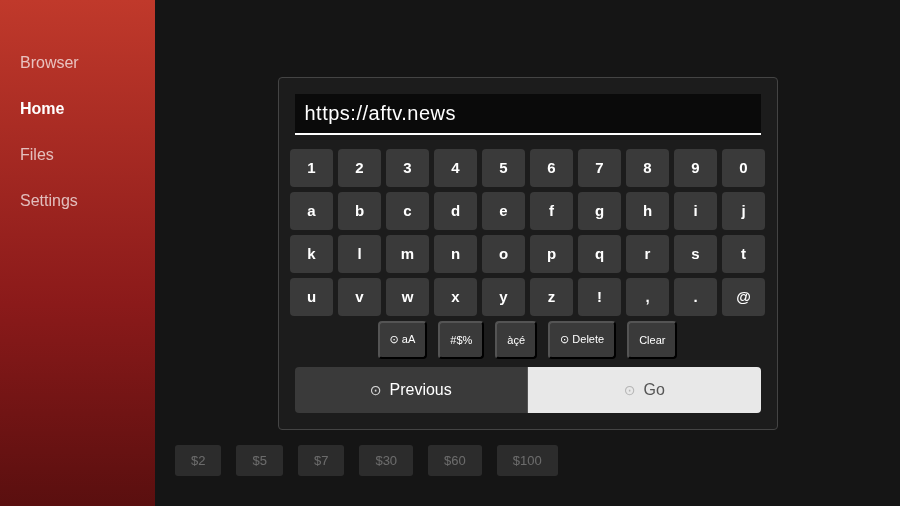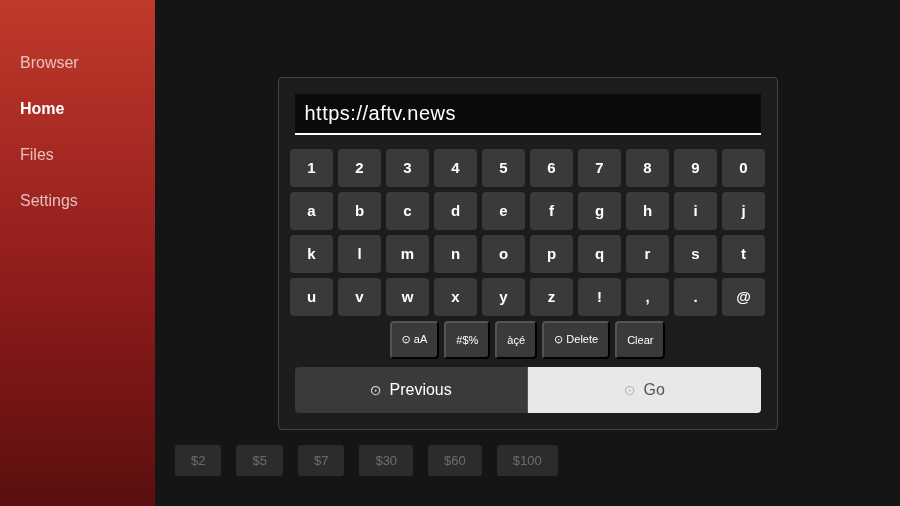--- a/index.html
+++ b/index.html
@@ -145,21 +145,21 @@
     }
 
     .btn-icon {
       font-size: 14px;
       opacity: 0.8;
     }
 
     
     .bottom-keys {
       display: flex;
-      gap: 5px;
+      gap: 11px;
       justify-content: center;
       align-items: center;
     }
 
     .key-emoji {
       font-size: 11px;
       background: #3a3a3a;
       color: #fff;
       border-radius: 4px;
       height: 38px;

